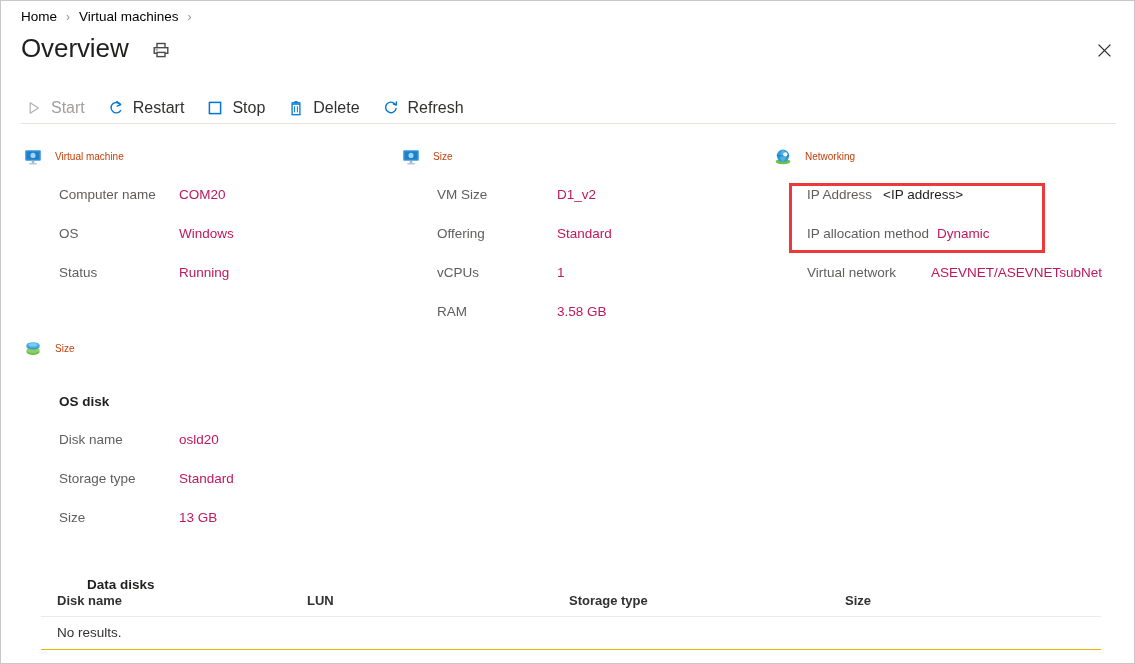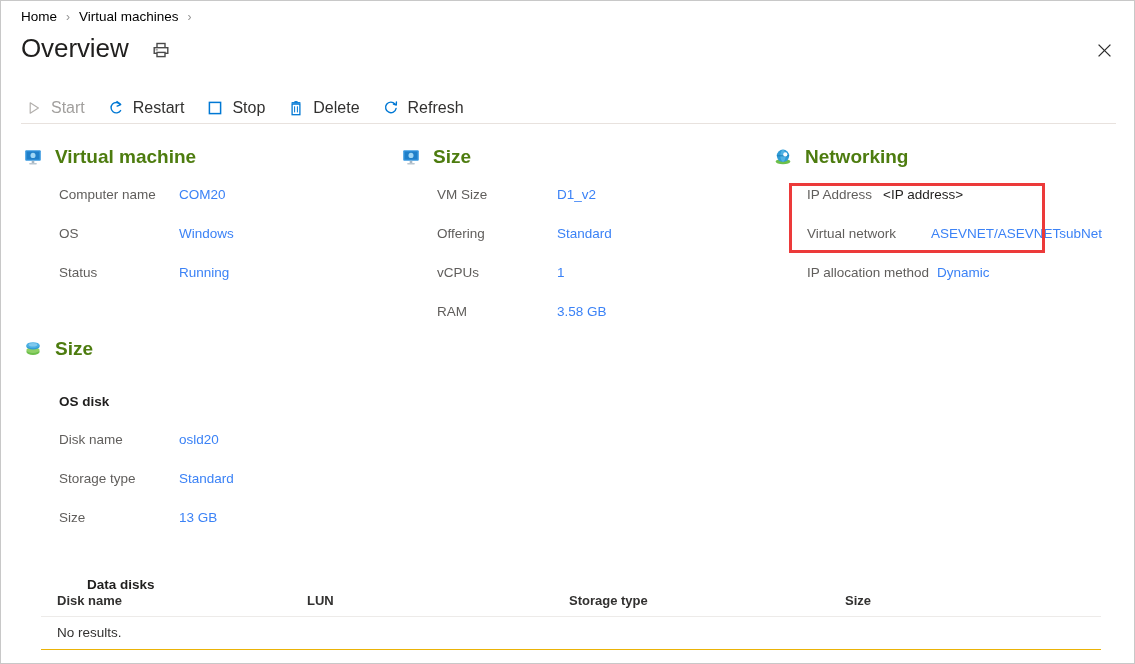--- a/index.html
+++ b/index.html
@@ -139,40 +139,40 @@
   .sec-ico {
     width: 20px;
     height: 20px;
     margin-right: 12px;
     flex: none;
     display: flex;
     align-items: center;
     justify-content: center;
   }
   .sec-title {
-    font-size: 19px;
-    font-weight: bold;
-    color: #4d7c0f;
+    font-size: 10px;
+    font-weight: normal;
+    color: #c2410c;
     line-height: 18px;
   }
 
   .kv {
     display: flex;
     align-items: baseline;
     height: 39px;
   }
   .kv .k {
     font-size: 13.5px;
     color: #605e5c;
     line-height: 18px;
     flex: none;
   }
   .kv .v {
     font-size: 13.5px;
-    color: #3b82f6;
+    color: #be185d;
     line-height: 18px;
   }
 
   
   .kvlist { margin-left: 36px; margin-top: 19px; }
   .kvlist .k { width: 120px; }
 
   
   .net .kvlist { margin-left: 34px; margin-top: 19px; }
   .net .kv .k { width: auto; margin-right: 10px; }
@@ -396,27 +396,27 @@
           <circle cx="11.3" cy="6.4" r="2.1" fill="#ffffff"></circle>
         </svg>
       </span>
       <span class="sec-title">Networking</span>
     </div>
     <div class="kvlist">
       <div class="kv ip">
         <span class="k">IP Address</span>
         <span class="v">&lt;IP address&gt;</span>
       </div>
+      <div class="kv alloc">
+        <span class="k">IP allocation method</span>
+        <span class="v">Dynamic</span>
+      </div>
       <div class="kv vnet">
         <span class="k">Virtual network</span>
         <span class="v">ASEVNET/ASEVNETsubNet</span>
-      </div>
-      <div class="kv alloc">
-        <span class="k">IP allocation method</span>
-        <span class="v">Dynamic</span>
       </div>
     </div>
   </div>
 
   <div class="redbox"></div>
 
   <div class="section" style="left:22px; top:338px;">
     <div class="sec-head">
       <span class="sec-ico">
         <svg width="18" height="18" viewBox="0 0 18 18" aria-hidden="true">

